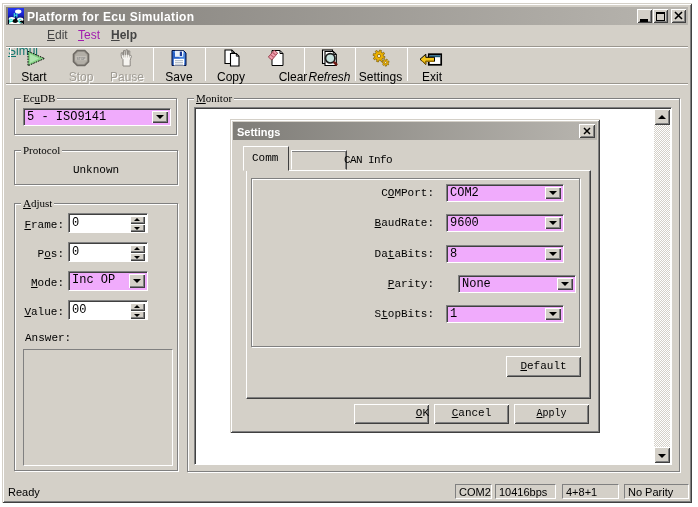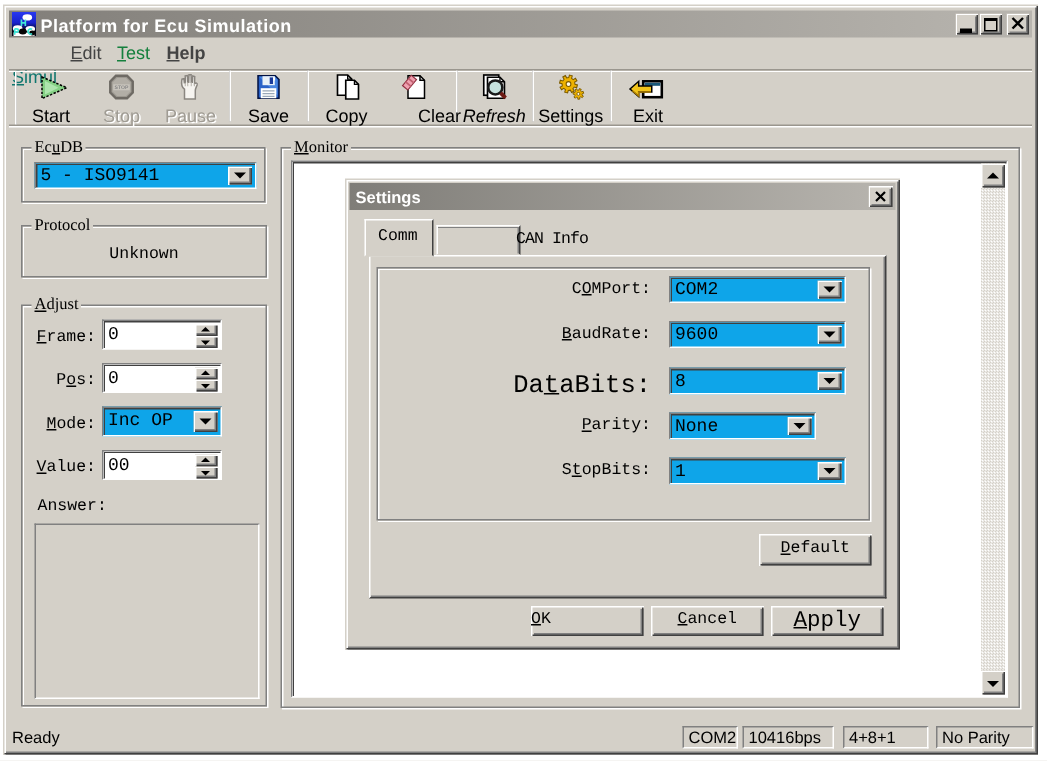--- a/index.html
+++ b/index.html
@@ -21,21 +21,21 @@
   box-shadow: inset 1px 1px #404040; }
 
 .sunken1 { border:1px solid; border-color:#808080 #fff #fff #808080; }
 
 .group { border:1px solid #808080; box-shadow: 1px 1px 0 #fff, inset 1px 1px 0 #fff; }
 .grouplabel { position:absolute; top:-8px; left:6px; background:#d4d0c8; padding:0 2px;
   font-family:Liberation Serif, serif; font-size:11px; line-height:14px; color:#000; white-space:pre;}
 u { text-decoration:underline; }
 
 
-.combo { position:absolute; background:#0ea5e9; border:1px solid; border-color:#808080 #fff #fff #808080;
+.combo { position:absolute; background:#f0abfc; border:1px solid; border-color:#808080 #fff #fff #808080;
   box-shadow: inset 1px 1px #404040; }
 .combo .txt { position:absolute; left:3px; top:2px; font-family:"Liberation Mono",monospace;
   font-size:12px; line-height:13px; color:#000; white-space:pre; }
 .cbtn { position:absolute; top:2px; right:2px; width:16px; bottom:2px; background:#d4d0c8;
   box-shadow: inset 1px 1px #fff, inset -1px -1px #404040, inset -2px -2px #808080; }
 .cbtn .tri { position:absolute; left:4px; top:50%; margin-top:-2px; width:0; height:0;
   border:4px solid transparent; border-top:4px solid #000; border-bottom:none; }
 
 .spin { position:absolute; top:2px; right:2px; width:15px; height:14px; }
 .spinb { position:absolute; left:0; width:15px; height:8px; background:#d4d0c8;
@@ -80,21 +80,21 @@
 <div class="abs" style="left:640px; top:19px; width:8px; height:3px; background:#000;"></div>
 <div class="abs btn" style="left:653px; top:9px; width:15px; height:14px;"></div>
 <div class="abs" style="left:656px; top:12px; width:9px; height:9px; border:1px solid #000; border-top-width:2px;"></div>
 <div class="abs btn" style="left:671px; top:9px; width:15px; height:14px;"></div>
 <svg class="abs" style="left:674px; top:11px;" width="9" height="9" viewBox="0 0 9 9">
   <path d="M1 1 L8 8 M8 1 L1 8" stroke="#000" stroke-width="1.6"></path>
   </svg>
 
 <div class="abs" style="left:8px; top:44px; font-size:12px; color:#0f766e;"><u>S</u>imul</div>
 <div class="abs" style="left:47px; top:28px; font-size:12px; color:#444;"><u>E</u>dit</div>
-<div class="abs" style="left:78px; top:28px; font-size:12px; color:#15803d;"><u>T</u>est</div>
+<div class="abs" style="left:78px; top:28px; font-size:12px; color:#a21caf;"><u>T</u>est</div>
 <div class="abs" style="left:111px; top:28px; font-size:12px; color:#444;font-weight:bold;"><u>H</u>elp</div>
 
 <div class="abs" id="toolbar" style="left:6px; top:46px; width:682px; height:38px;
   border-top:1px solid #9a968e; border-bottom:1px solid #9a968e;
   box-shadow: inset 0 1px 0 #fff, 0 1px 0 #fff;"></div>
 <div class="abs" style="left:10px; top:48px; width:1px; height:35px; background:#808080; border-right:1px solid #fff;"></div>
 
 <div class="abs" style="left:153px; top:47px; width:1px; height:34px; background:#808080; border-right:1px solid #fff;"></div>
 <div class="abs" style="left:205px; top:47px; width:1px; height:34px; background:#808080; border-right:1px solid #fff;"></div>
 <div class="abs" style="left:304px; top:47px; width:1px; height:34px; background:#808080; border-right:1px solid #fff;"></div>
@@ -290,42 +290,42 @@
       <span class="tri"></span>
     </span>
 </div>
 <div class="abs mono" style="left:334px; top:217px; width:100px; text-align:right; font-size:11px;"><u>B</u>audRate:</div>
 <div class="combo" style="left:446px; top:214px; width:118px; height:18px;">
   <span class="txt">9600</span>
     <span class="cbtn">
       <span class="tri"></span>
     </span>
 </div>
-<div class="abs mono" style="left:334px; top:248px; width:100px; text-align:right; font-size:17px;">Da<u>t</u>aBits:</div>
+<div class="abs mono" style="left:334px; top:248px; width:100px; text-align:right; font-size:11px;">Da<u>t</u>aBits:</div>
 <div class="combo" style="left:446px; top:245px; width:118px; height:18px;">
   <span class="txt">8</span>
     <span class="cbtn">
       <span class="tri"></span>
     </span>
 </div>
 <div class="abs mono" style="left:334px; top:278px; width:100px; text-align:right; font-size:11px;"><u>P</u>arity:</div>
-<div class="combo" style="left:446px; top:275px; width:98px; height:18px;">
+<div class="combo" style="left:458px; top:275px; width:118px; height:18px;">
   <span class="txt">None</span>
     <span class="cbtn">
       <span class="tri"></span>
     </span>
 </div>
 <div class="abs mono" style="left:334px; top:308px; width:100px; text-align:right; font-size:11px;">S<u>t</u>opBits:</div>
 <div class="combo" style="left:446px; top:305px; width:118px; height:18px;">
   <span class="txt">1</span>
     <span class="cbtn">
       <span class="tri"></span>
     </span>
 </div>
 
 <div class="abs btn mono" style="left:506px; top:356px; width:75px; height:21px; text-align:center;
   font-size:11px; line-height:20px;"><u>D</u>efault</div>
-<div class="abs btn mono" style="left:354px; top:404px; width:75px; height:20px; text-align:left;
+<div class="abs btn mono" style="left:354px; top:404px; width:75px; height:20px; text-align:right;
   font-size:11px; line-height:19px;"><u>O</u>K</div>
 <div class="abs btn mono" style="left:434px; top:404px; width:75px; height:20px; text-align:center;
   font-size:11px; line-height:19px;"><u>C</u>ancel</div>
 <div class="abs btn mono" style="left:514px; top:404px; width:75px; height:20px; text-align:center;
-  font-size:15px; line-height:19px;"><u>A</u>pply</div>
+  font-size:10px; line-height:19px;"><u>A</u>pply</div>
 
 </body></html>

